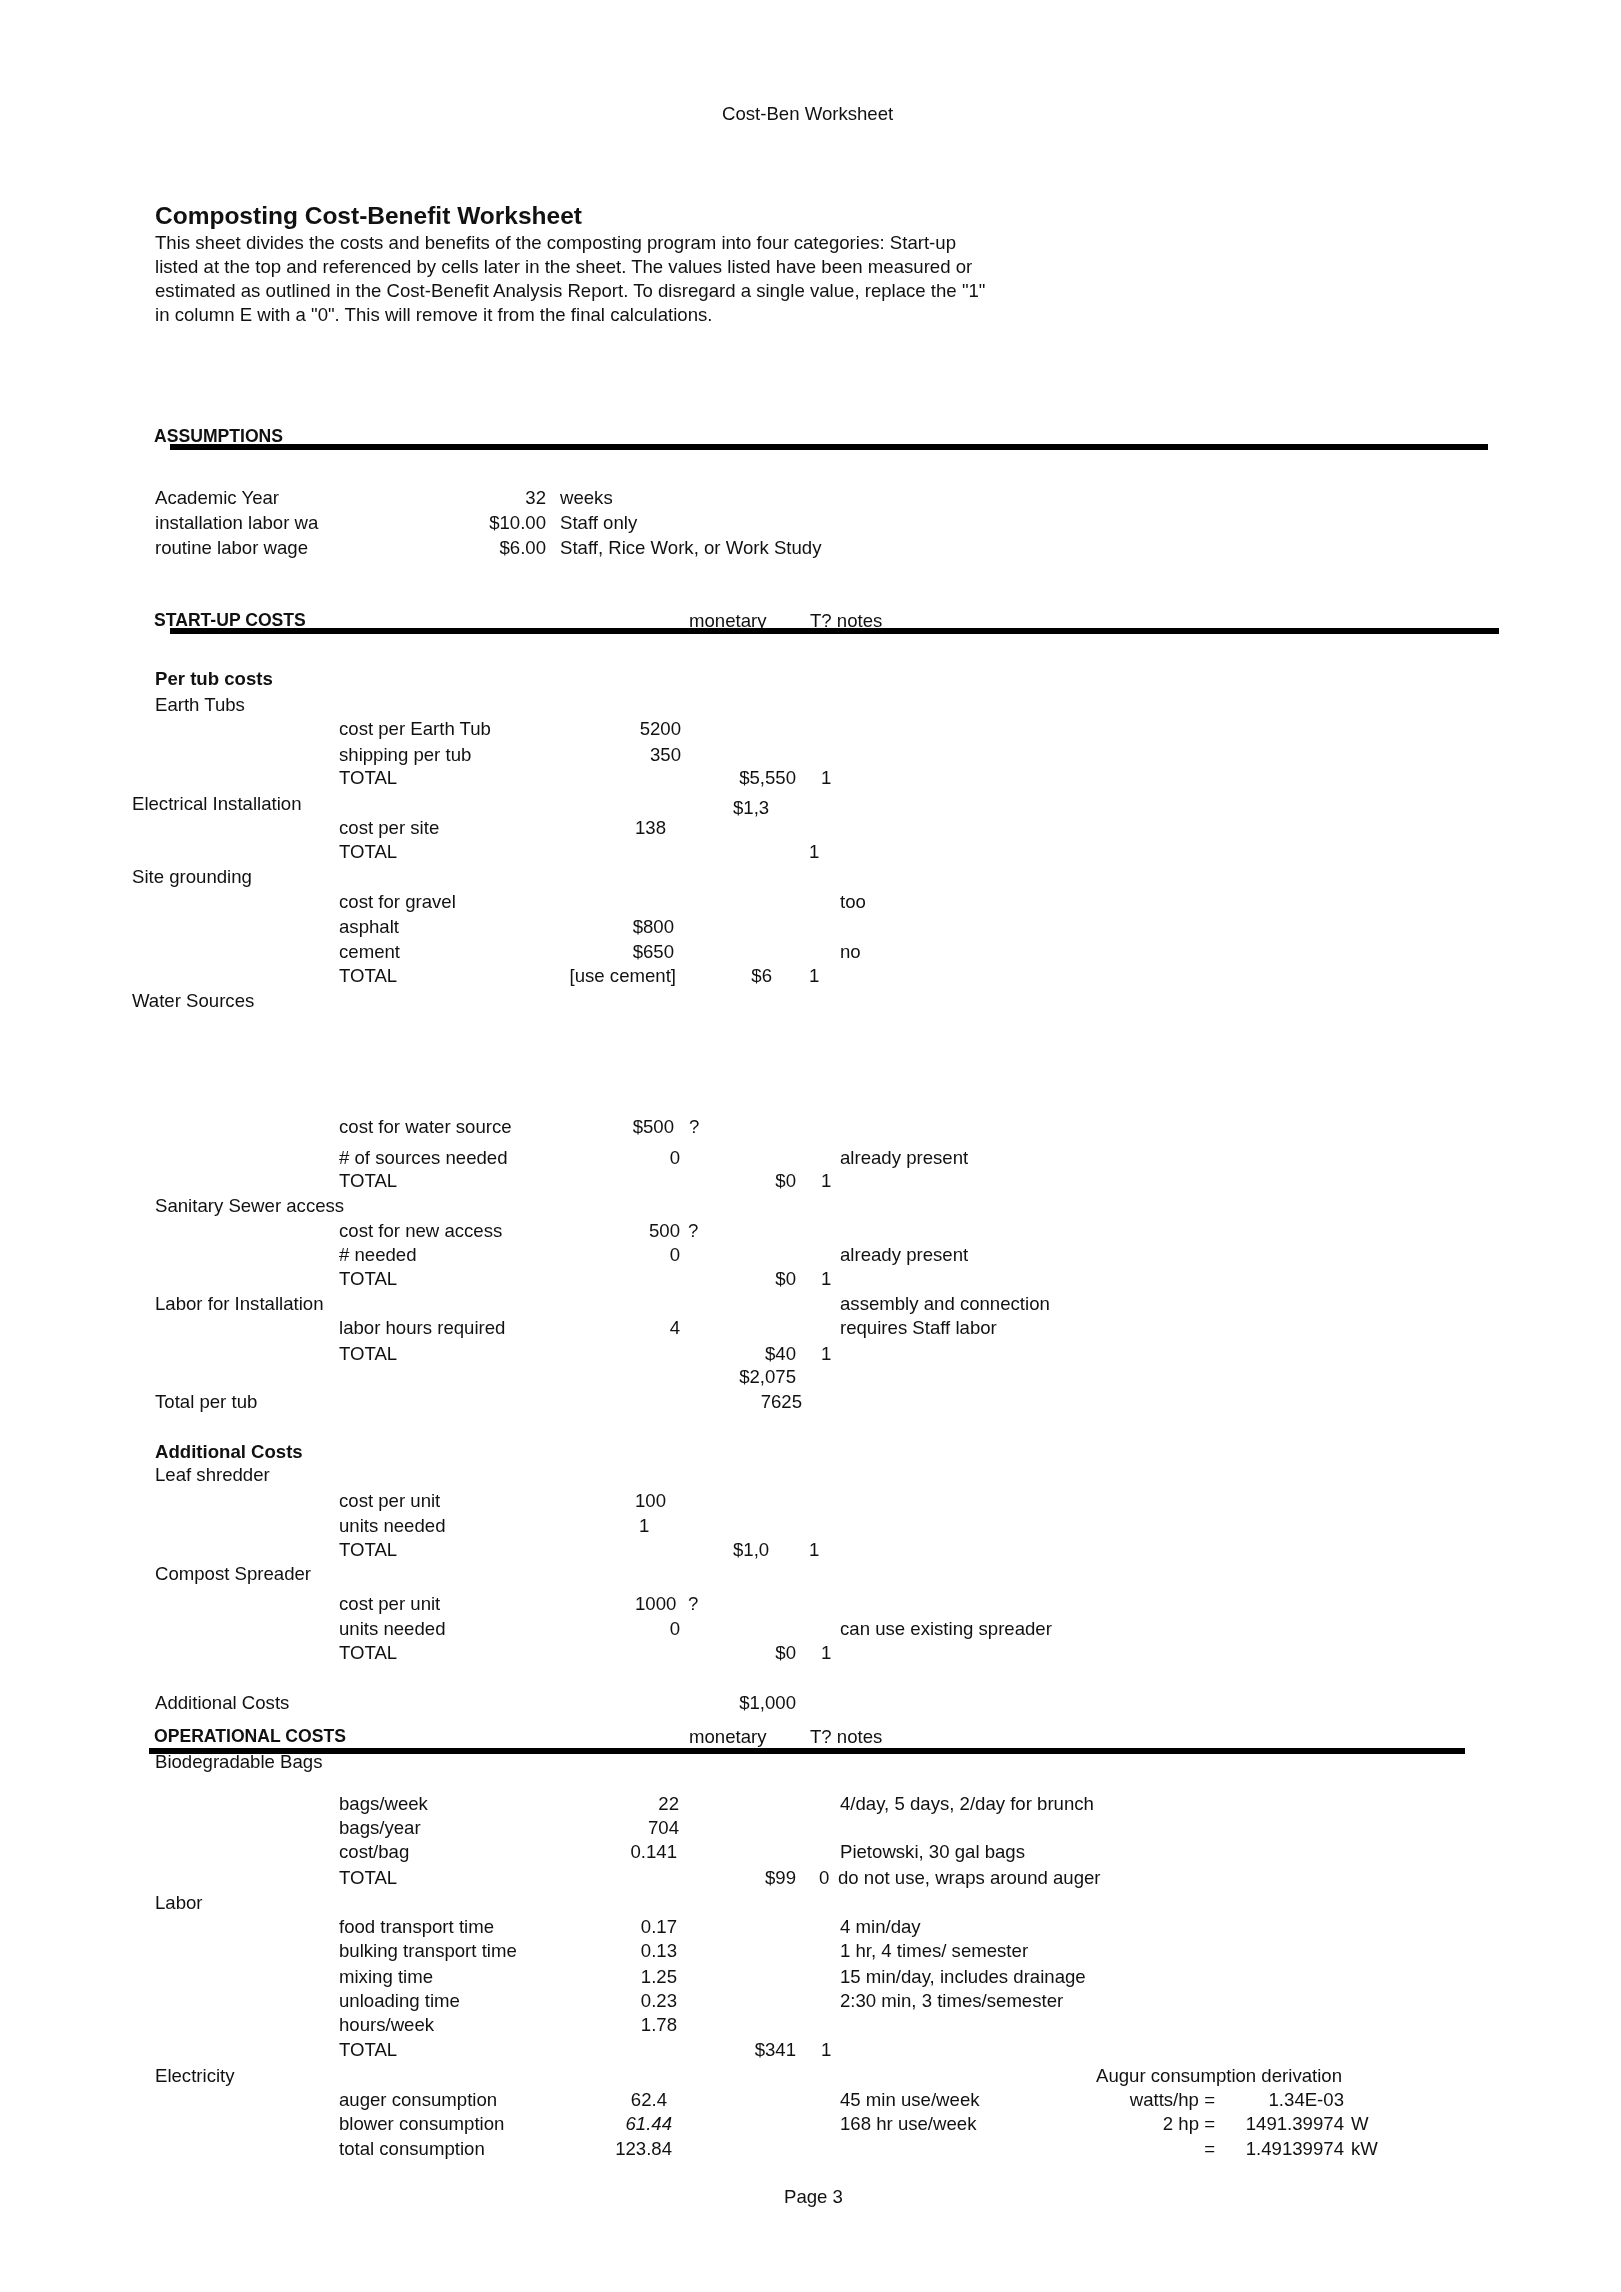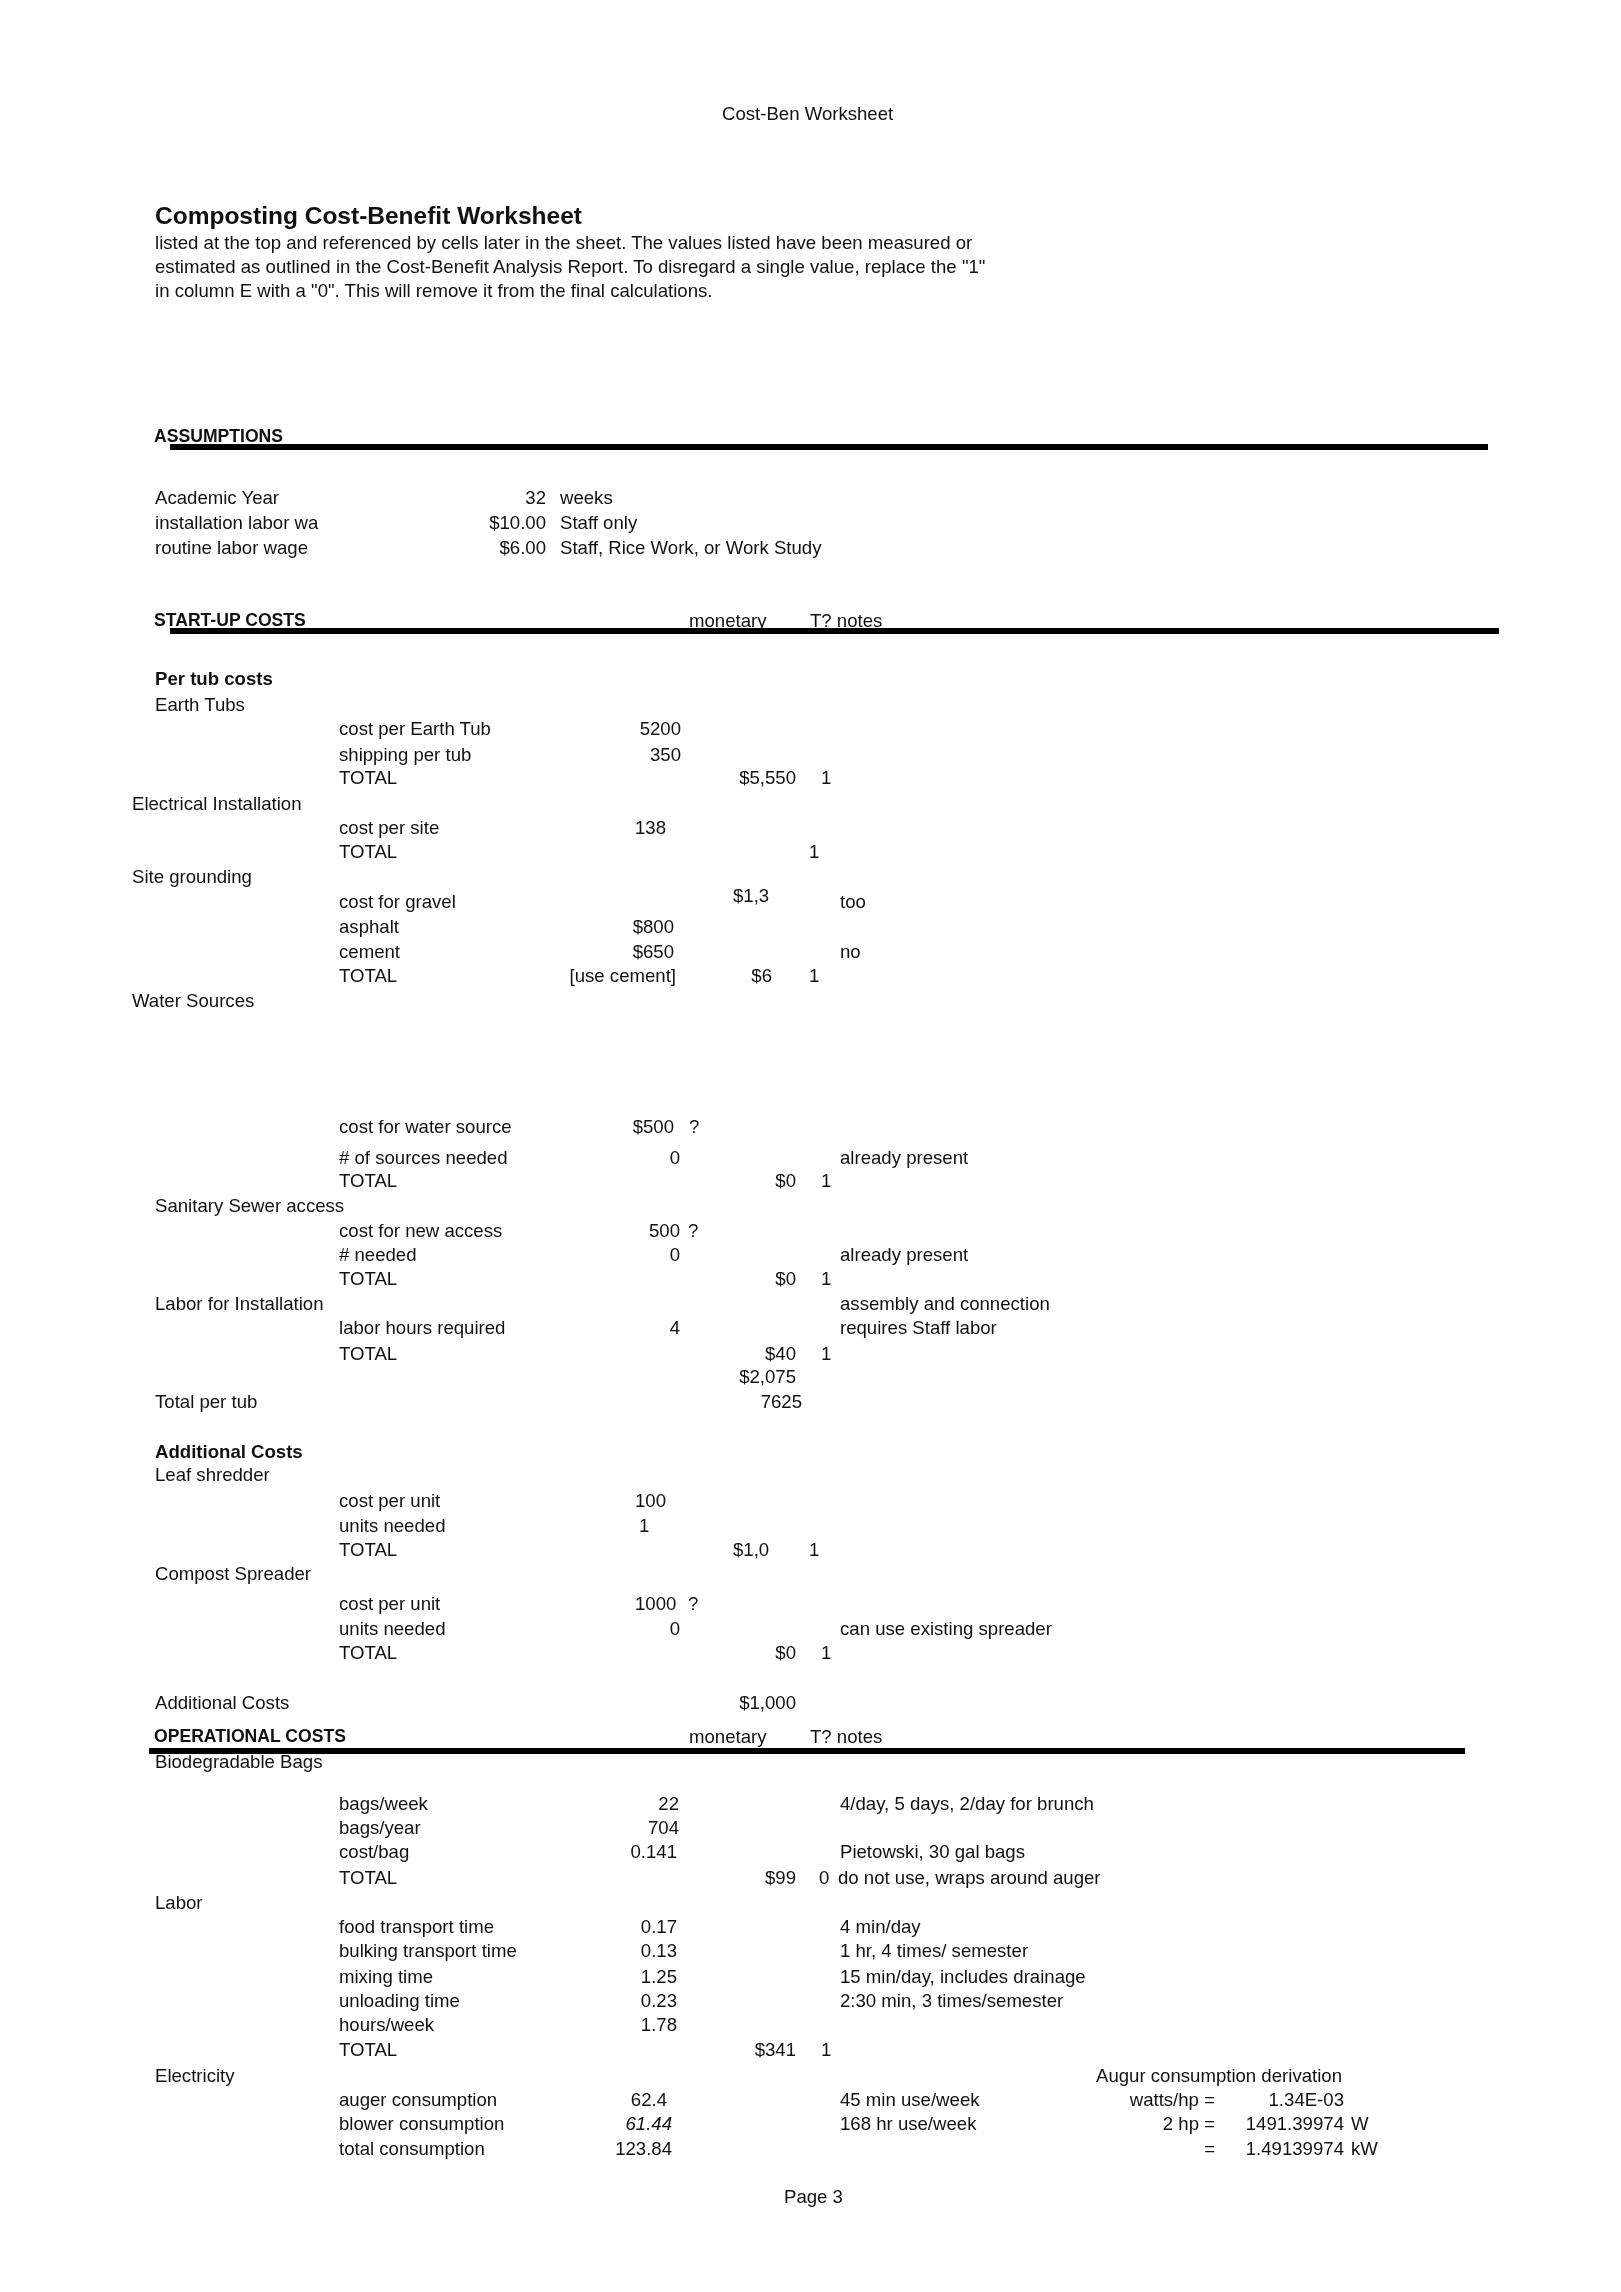--- a/index.html
+++ b/index.html
@@ -16,20 +16,21 @@
   .sec { font-weight:bold; font-size:17.6px; }
 </style>
 </head>
 <body>
 
 <div class="t hdr" style="left:722px; top:114px;">Cost-Ben Worksheet</div>
 
 <div class="t title" style="left:155px; top:216px;">Composting  Cost-Benefit  Worksheet</div>
 
 <div class="para">
+  <div>This sheet divides the costs and benefits of the composting program into four categories:  Start-up</div>
   <div>listed at the top and referenced by cells later in the sheet.  The values listed have been measured or</div>
   <div>estimated as outlined in the Cost-Benefit Analysis Report.  To disregard a single value, replace the "1"</div>
   <div>in    column E with a "0".  This will remove it from the final calculations.</div>
 </div>
 
 <div class="t sec" style="left:154px; top:437px;">ASSUMPTIONS</div>
 <div class="rule" style="left:170px; top:444px; width:1318px;"></div>
 
 <div>
   <div class="t" style="left:155px; top:498px;">Academic Year</div>
@@ -58,21 +59,21 @@
 <div class="t" style="left:339px; top:755px;">shipping per tub</div>
 <div class="t r" style="right:940px; top:755px;">350</div>
 <div class="t" style="left:339px; top:778px;">TOTAL</div>
 <div class="t r" style="right:825px; top:778px;">$5,550</div>
 <div class="t" style="left:821px; top:778px;">1</div>
 
 <div class="t" style="left:132px; top:804px;">Electrical Installation</div>
 <div class="t" style="left:339px; top:828px;">cost per site</div>
 <div class="t" style="left:635px; top:828px;">138</div>
 <div class="t" style="left:339px; top:852px;">TOTAL</div>
-<div class="t" style="left:733px; top:896px;text-align:right;">$1,3</div>
+<div class="t" style="left:733px; top:808px;text-align:right;">$1,3</div>
 <div class="t" style="left:809px; top:852px;">1</div>
 
 <div class="t" style="left:132px; top:877px;">Site grounding</div>
 <div class="t" style="left:339px; top:902px;">cost for gravel</div>
 <div class="t" style="left:840px; top:902px;">too</div>
 <div class="t" style="left:339px; top:927px;">asphalt</div>
 <div class="t r" style="right:947px; top:927px;">$800</div>
 <div class="t" style="left:339px; top:952px;">cement</div>
 <div class="t r" style="right:947px; top:952px;">$650</div>
 <div class="t" style="left:840px; top:952px;">no</div>

